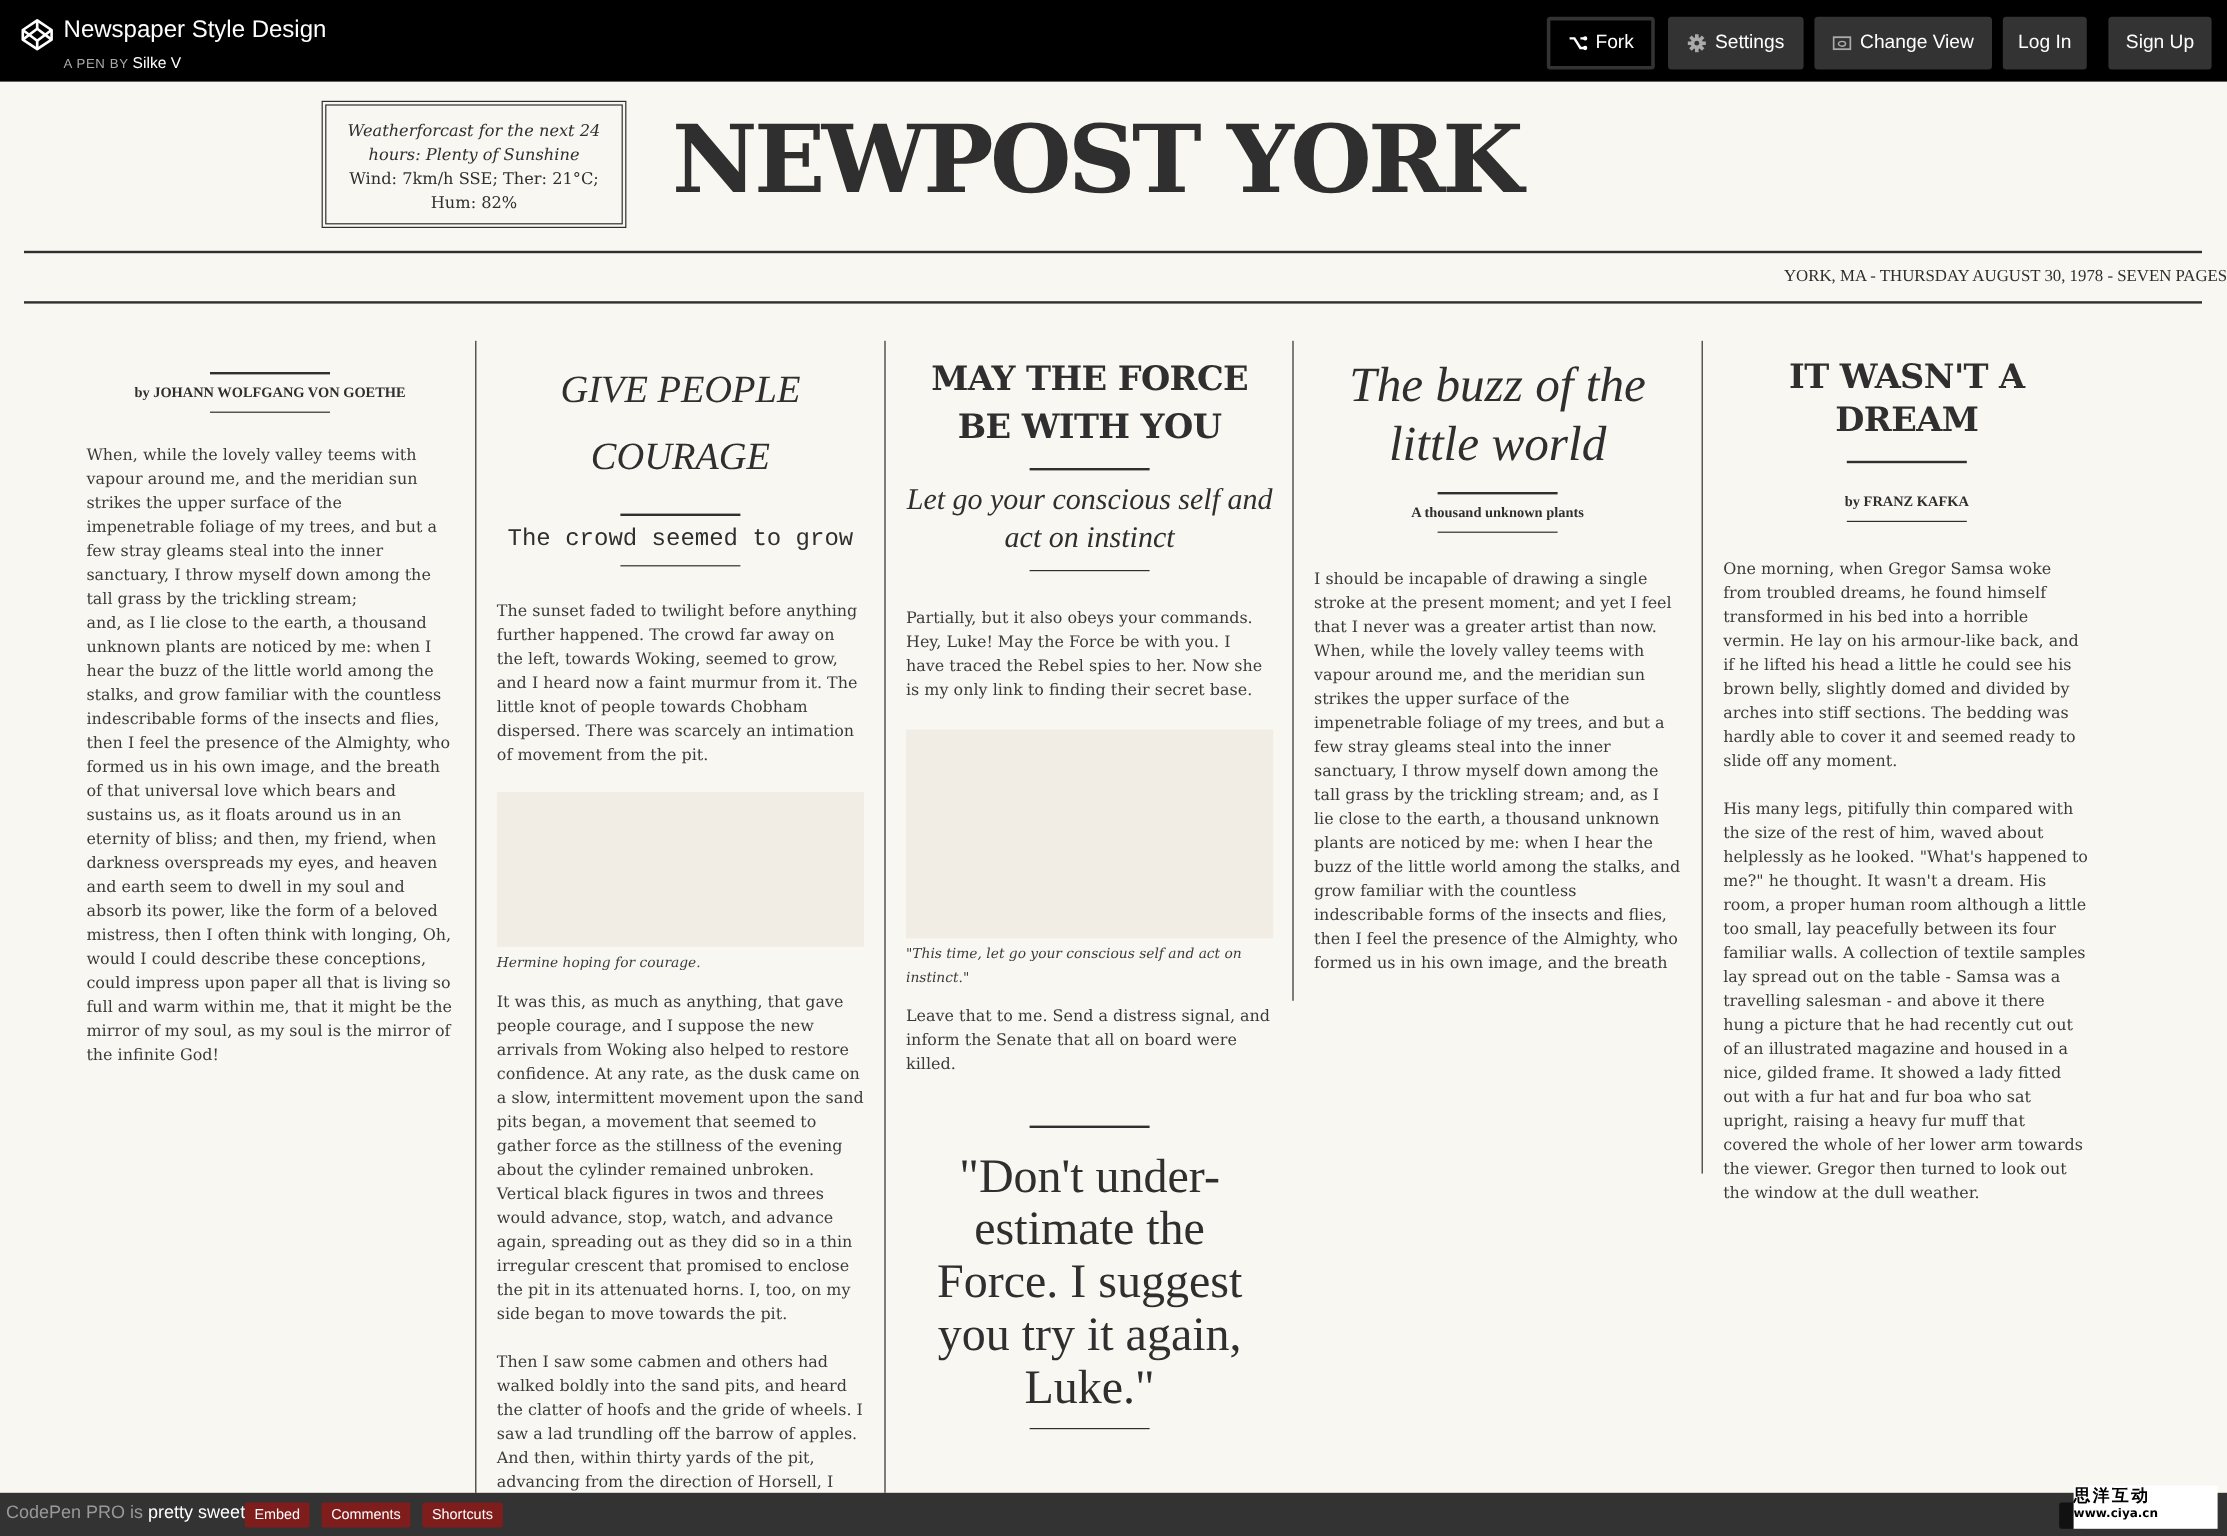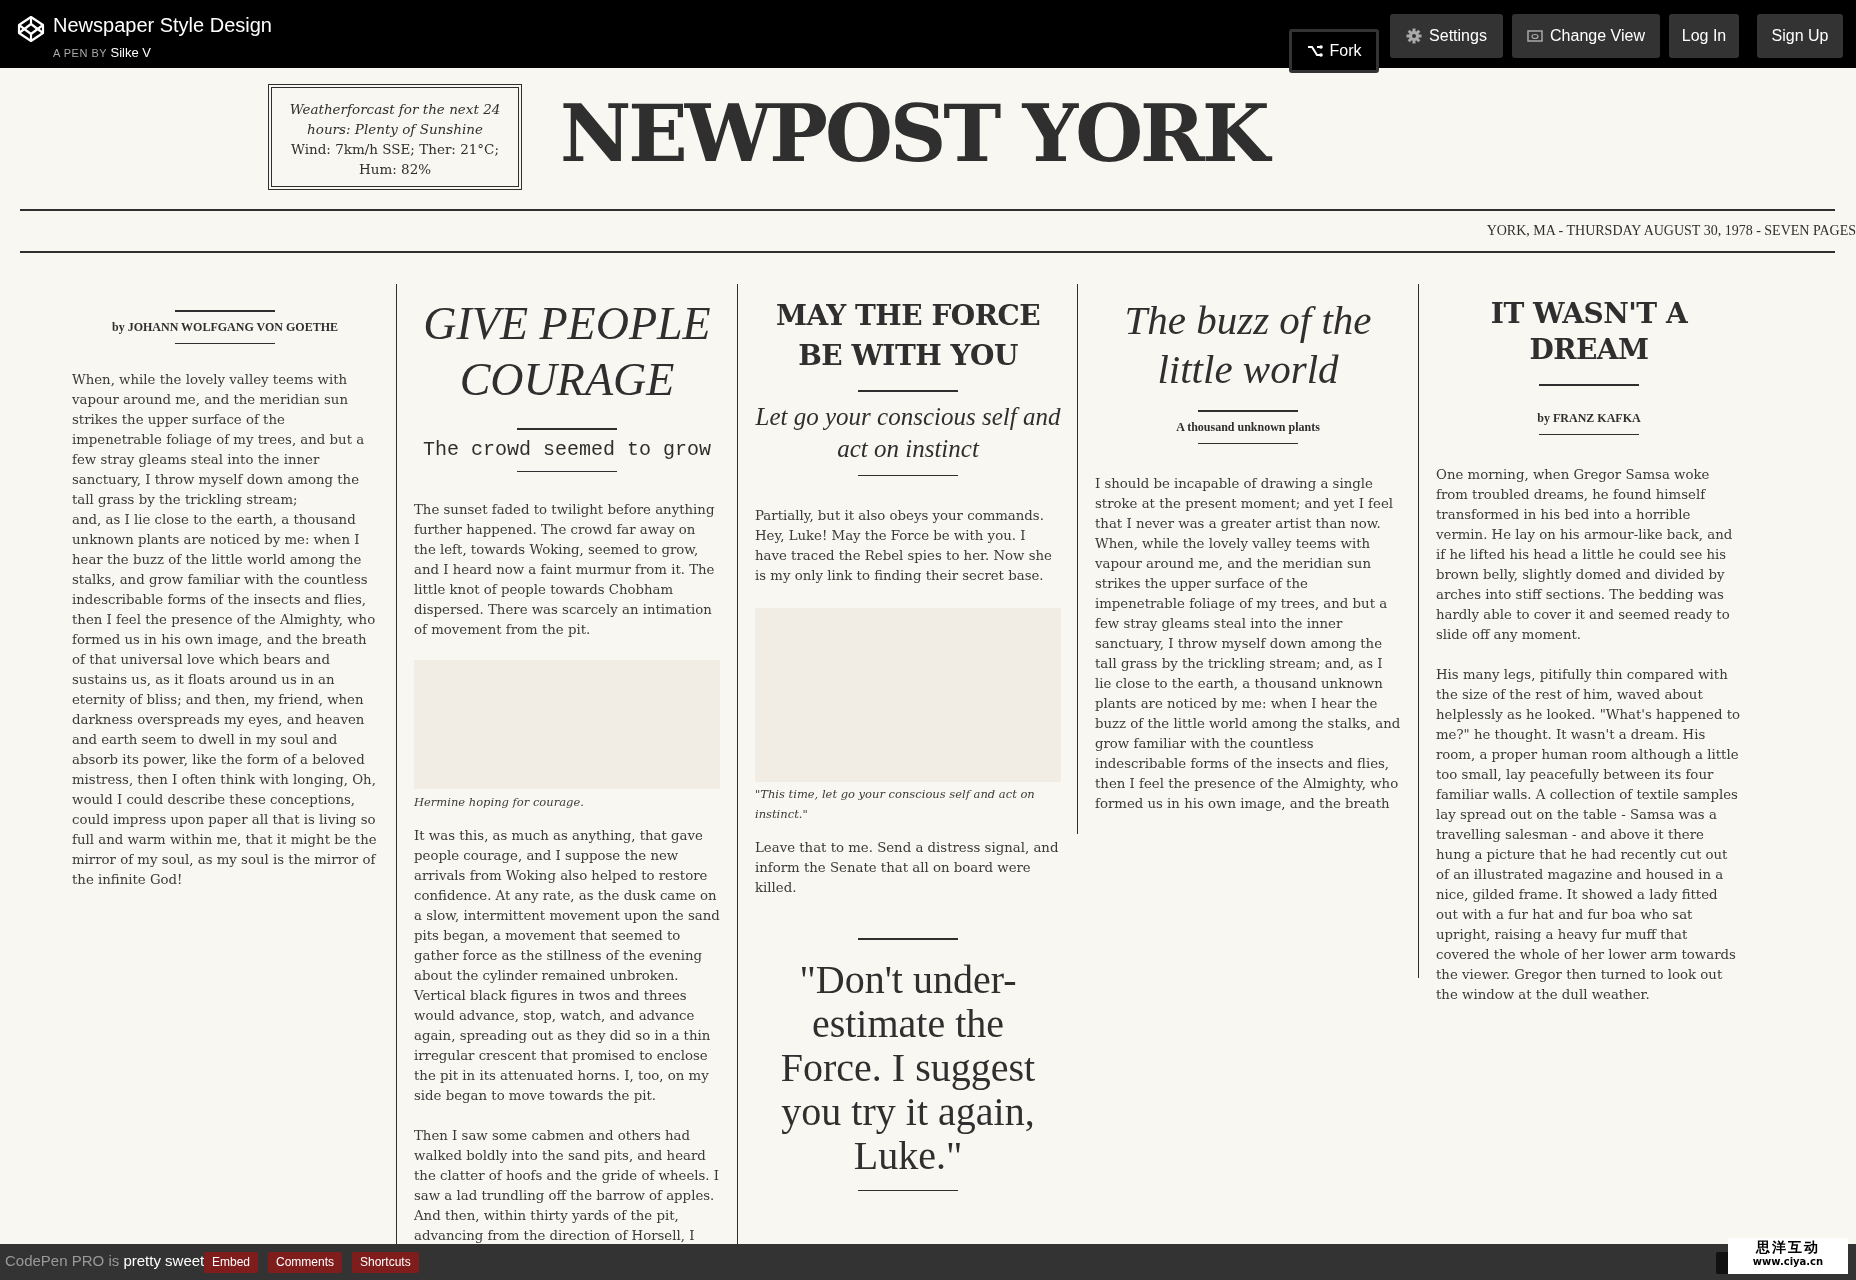--- a/index.html
+++ b/index.html
@@ -37,21 +37,21 @@
   .figure { background: #f1ede4; }
   .caption { font-family: "DejaVu Serif", serif; font-style: italic; font-size: 11.5px; line-height: 20px; color: #3a3a3a; }
   .quote { font-family: "Liberation Serif", serif; font-size: 40px; line-height: 44px; text-align: center; color: #2f2f2f; }
 
   
   .bottombar { position: absolute; left: 0; top: 1244px; width: 1856px; height: 36px; background: #333; }
   .promo { position: absolute; left: 5px; top: 8px; font-family: "Liberation Sans", sans-serif; font-size: 15px; color: #999; }
   .promo b { color: #fff; font-weight: normal; }
   .bbtn { position: absolute; top: 8px; height: 21px; background: #7f1d1d; color: #fff; border-radius: 2px;
           font-family: "Liberation Sans", sans-serif; font-size: 12px; padding: 0 8px; line-height: 21px; }
-  .watermark { position: absolute; left: 1728px; top: 1238px; width: 120px; height: 36px; background: #fff; text-align: center; font-family: "DejaVu Sans", sans-serif; }
+  .watermark { position: absolute; left: 1728px; top: 1238px; width: 120px; height: 36px; background: #fff; font-family: "DejaVu Sans", sans-serif; }
   .watermark .cn { font-size: 14px; line-height: 18px; color: #000; font-weight: bold; letter-spacing: 2px; }
   .watermark .url { font-size: 10px; line-height: 12px; color: #000; font-weight: bold; }
   .corner-btn { position: absolute; left: 1716px; top: 1252px; width: 20px; height: 22px; background: #111; border-radius: 2px; }
 </style>
 </head>
 <body>
 
 <div class="topbar">
   <svg class="logo" viewBox="0 0 28 28">
     <g fill="none" stroke="#fff" stroke-width="2.2" stroke-linejoin="round">
@@ -61,21 +61,21 @@
       <polyline points="2,10 14,19 26,10"></polyline>
         <polyline points="2,18 14,9 26,18"></polyline>
     </g>
   </svg>
   <div class="pen-title">Newspaper Style Design</div>
   <div class="pen-by">
     <span>A PEN BY</span>
     <b>Silke V</b>
   </div>
 
-  <div class="btn fork" style="left:1289px; width:90px;margin-top:15px;">
+  <div class="btn fork" style="left:1289px; width:90px;">
     <svg width="16" height="14" viewBox="0 0 16 14">
       <path d="M1 3h4l5 8h4M10 3h4" stroke="#fff" stroke-width="2" fill="none"></path>
       <circle cx="14" cy="3" r="1.8" fill="#fff"></circle>
         <circle cx="14" cy="11" r="1.8" fill="#fff"></circle>
     </svg>
     <span>Fork</span>
   </div>
   <div class="btn" style="left:1390px; width:113px;">
     <svg width="16" height="16" viewBox="0 0 16 16">
       <circle cx="8" cy="8" r="5" fill="#aaa"></circle>
@@ -118,21 +118,21 @@
 <div class="col" style="left:72px; width:306px; top:296px;">
   <div class="short-rule" style="margin-top:14px;"></div>
   <div class="byline" style="margin-top:8px;">by JOHANN WOLFGANG VON GOETHE</div>
   <div class="short-rule" style="margin-top:8px;"></div>
   <p class="body-text" style="margin-top:26px;">When, while the lovely valley teems with vapour around me, and the meridian sun strikes the upper surface of the impenetrable foliage of my trees, and but a few stray gleams steal into the inner sanctuary, I throw myself down among the tall grass by the trickling stream;</p>
   <p class="body-text">and, as I lie close to the earth, a thousand unknown plants are noticed by me: when I hear the buzz of the little world among the stalks, and grow familiar with the countless indescribable forms of the insects and flies, then I feel the presence of the Almighty, who formed us in his own image, and the breath of that universal love which bears and sustains us, as it floats around us in an eternity of bliss; and then, my friend, when darkness overspreads my eyes, and heaven and earth seem to dwell in my soul and absorb its power, like the form of a beloved mistress, then I often think with longing, Oh, would I could describe these conceptions, could impress upon paper all that is living so full and warm within me, that it might be the mirror of my soul, as my soul is the mirror of the infinite God!</p>
 </div>
 <div class="vline" style="left:396px; top:284px; height:960px;"></div>
 
 <div class="col" style="left:414px; width:306px; top:296px;">
-  <h2 class="hd hd-italic" style="font-size:46px; line-height:56px;">GIVE PEOPLE COURAGE</h2>
+  <h2 class="hd hd-italic" style="font-size:32px; line-height:56px;">GIVE PEOPLE COURAGE</h2>
   <div class="short-rule" style="margin-top:20px;"></div>
   <div class="hd" style="font-family:Liberation Mono, monospace; font-size:20px; margin-top:8px;">The crowd seemed to grow</div>
   <div class="short-rule" style="margin-top:10px;"></div>
   <p class="body-text" style="margin-top:28px;">The sunset faded to twilight before anything further happened. The crowd far away on the left, towards Woking, seemed to grow, and I heard now a faint murmur from it. The little knot of people towards Chobham dispersed. There was scarcely an intimation of movement from the pit.</p>
   <div class="figure" style="height:129px; margin-top:20px;"></div>
   <div class="caption" style="margin-top:3px;">Hermine hoping for courage.</div>
   <p class="body-text" style="margin-top:14px;">It was this, as much as anything, that gave people courage, and I suppose the new arrivals from Woking also helped to restore confidence. At any rate, as the dusk came on a slow, intermittent movement upon the sand pits began, a movement that seemed to gather force as the stillness of the evening about the cylinder remained unbroken. Vertical black figures in twos and threes would advance, stop, watch, and advance again, spreading out as they did so in a thin irregular crescent that promised to enclose the pit in its attenuated horns. I, too, on my side began to move towards the pit.</p>
   <p class="body-text" style="margin-top:20px;">Then I saw some cabmen and others had walked boldly into the sand pits, and heard the clatter of hoofs and the gride of wheels. I saw a lad trundling off the barrow of apples. And then, within thirty yards of the pit, advancing from the direction of Horsell, I</p>
 </div>
 <div class="vline" style="left:737px; top:284px; height:960px;"></div>

